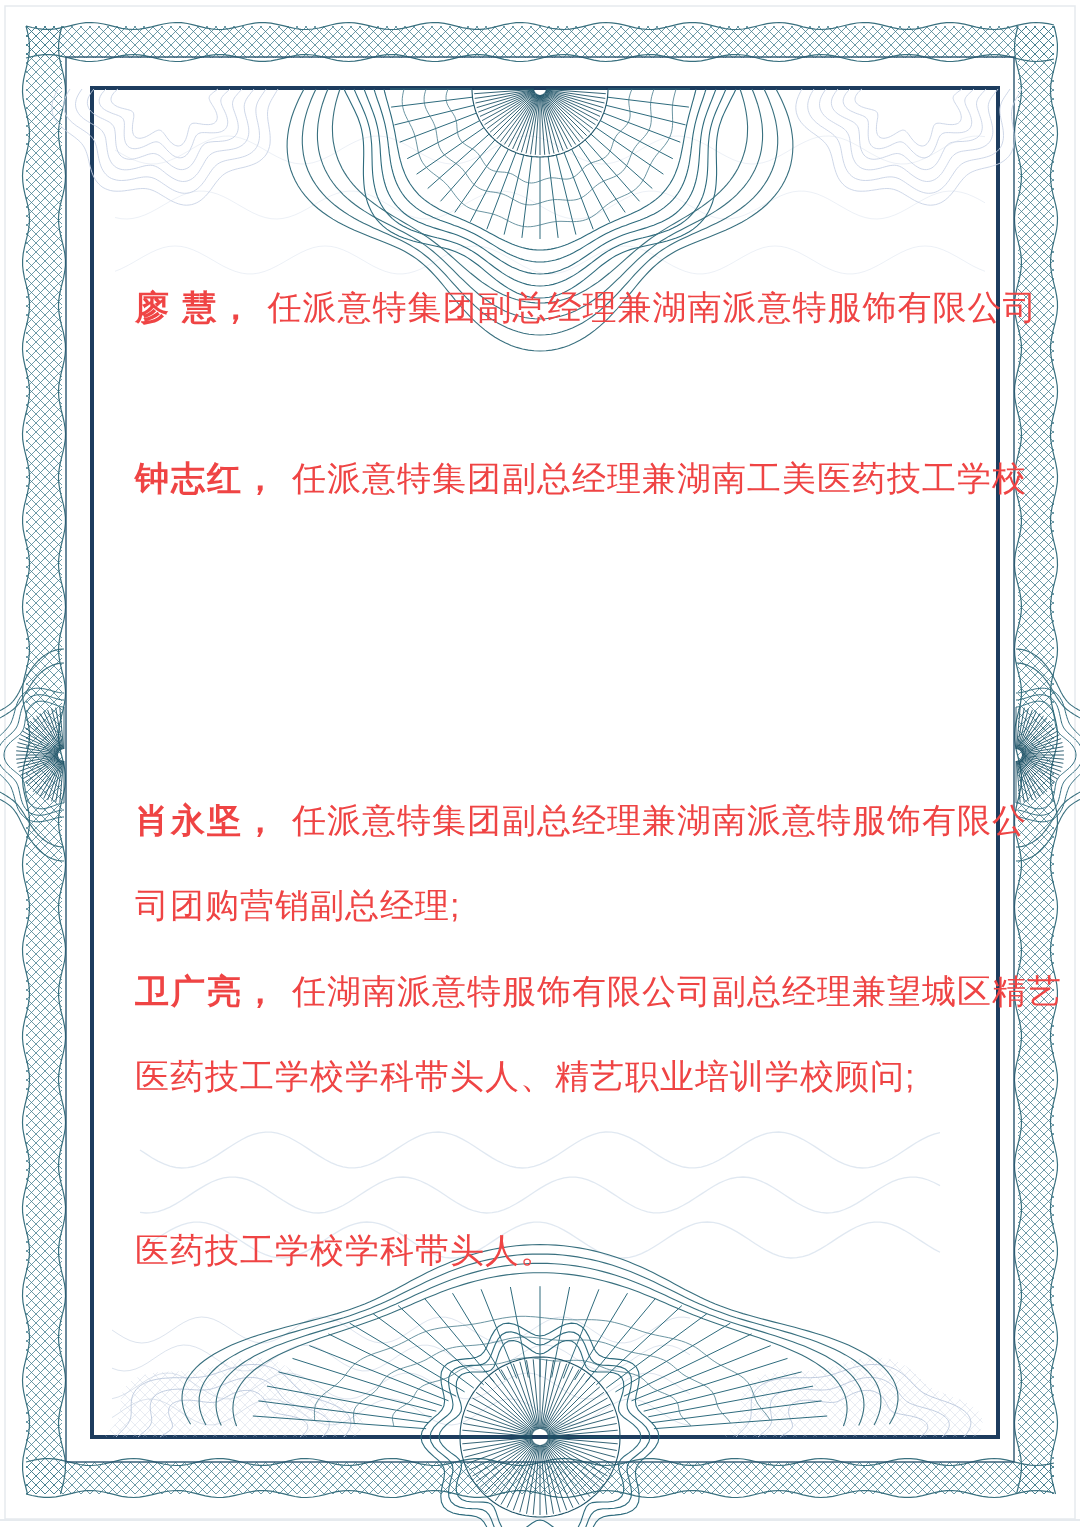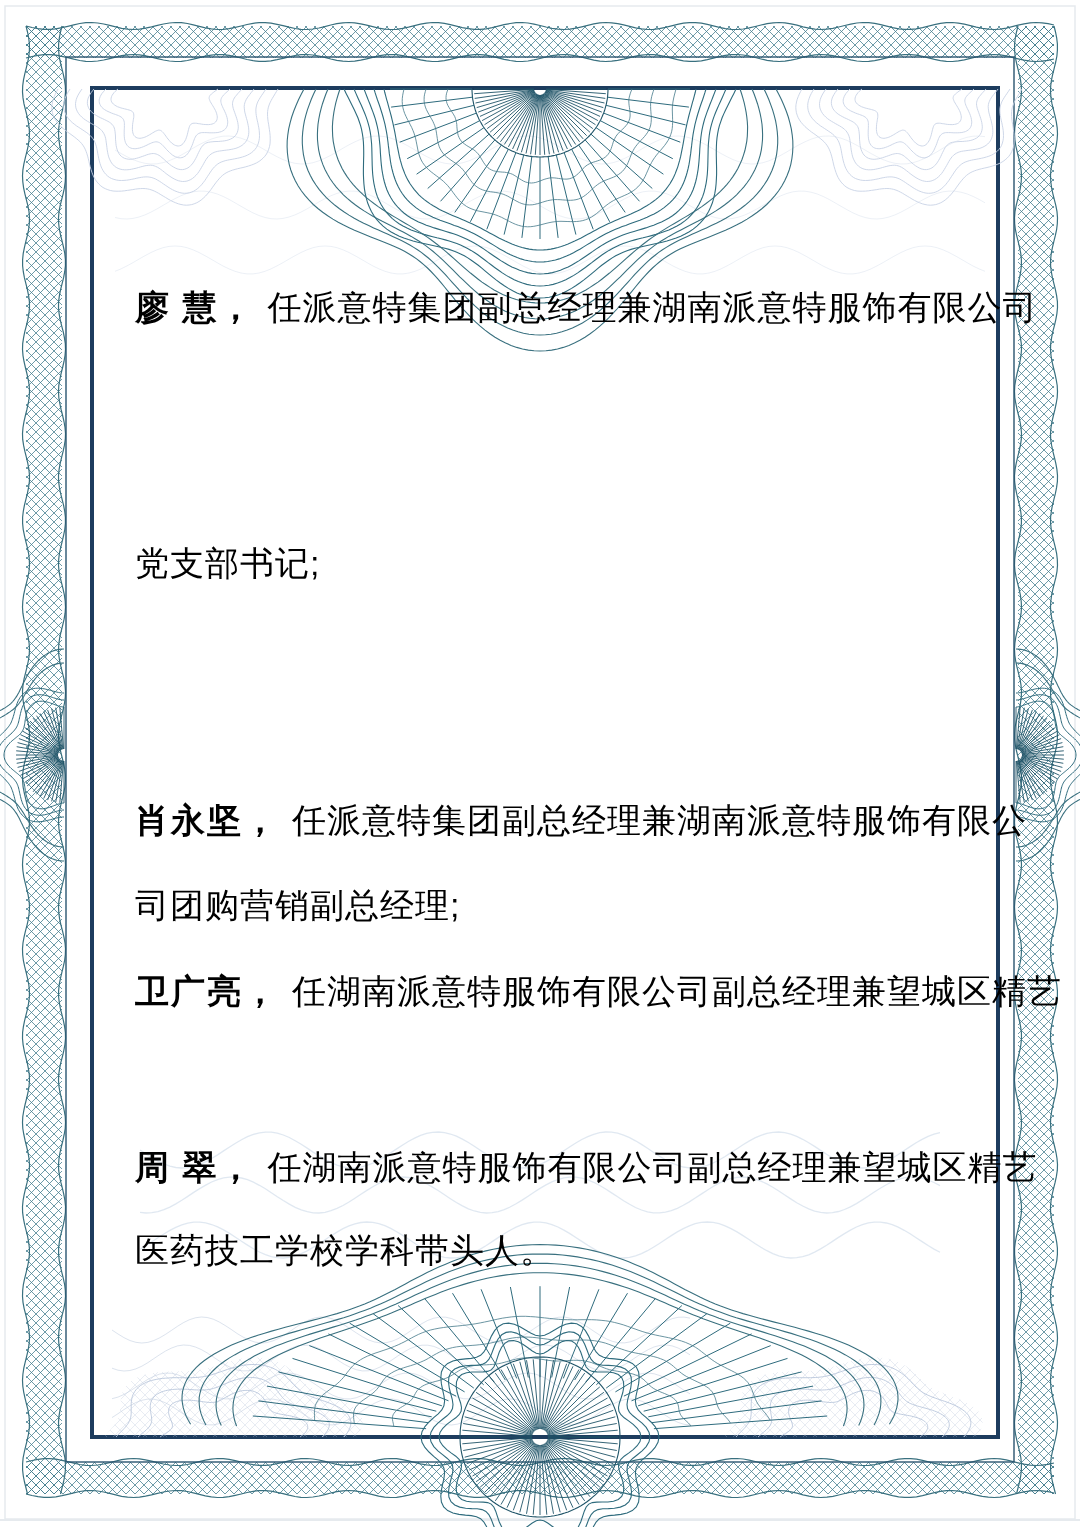--- a/index.html
+++ b/index.html
@@ -112,27 +112,27 @@
       <path d="M858.7,1425.4L860.4,1421.8L861.7,1418.1L862.7,1414.4L863.5,1410.6L863.9,1406.9L863.9,1403.1L863.6,1399.4L862.9,1395.7L861.8,1392.0L860.4,1388.3L858.5,1384.7L856.2,1381.2L853.6,1377.7L850.6,1374.4L847.2,1371.1L843.5,1367.9L839.5,1364.8L835.2,1361.8L830.5,1358.9L825.7,1356.1L820.6,1353.4L815.3,1350.9L809.8,1348.5L804.2,1346.1L798.5,1343.9L792.7,1341.7L786.8,1339.7L780.9,1337.7L775.0,1335.8L769.1,1333.9L763.3,1332.1L757.5,1330.4L751.7,1328.6L746.1,1326.9L740.5,1325.2L735.0,1323.5L729.6,1321.7L724.3,1320.0L719.1,1318.2L714.0,1316.3L708.9,1314.4L704.0,1312.5L699.0,1310.5L694.2,1308.4L689.3,1306.3L684.4,1304.2L679.6,1302.0L674.7,1299.7L669.8,1297.4L664.8,1295.1L659.7,1292.8L654.5,1290.4L649.3,1288.1L643.9,1285.8L638.4,1283.5L632.7,1281.3L626.9,1279.1L621.0,1277.0L614.9,1275.0L608.6,1273.1L602.2,1271.4L595.7,1269.8L589.1,1268.3L582.3,1267.0L575.4,1265.9L568.4,1265.0L561.4,1264.3L554.3,1263.7L547.2,1263.4L540.0,1263.3L532.8,1263.4L525.7,1263.7L518.6,1264.3L511.6,1265.0L504.6,1265.9L497.7,1267.0L490.9,1268.3L484.3,1269.8L477.8,1271.4L471.4,1273.1L465.1,1275.0L459.0,1277.0L453.1,1279.1L447.3,1281.3L441.6,1283.5L436.1,1285.8L430.7,1288.1L425.5,1290.4L420.3,1292.8L415.2,1295.1L410.2,1297.4L405.3,1299.7L400.4,1302.0L395.6,1304.2L390.7,1306.3L385.8,1308.4L381.0,1310.5L376.0,1312.5L371.1,1314.4L366.0,1316.3L360.9,1318.2L355.7,1320.0L350.4,1321.7L345.0,1323.5L339.5,1325.2L333.9,1326.9L328.3,1328.6L322.5,1330.4L316.7,1332.1L310.9,1333.9L305.0,1335.8L299.1,1337.7L293.2,1339.7L287.3,1341.7L281.5,1343.9L275.8,1346.1L270.2,1348.5L264.7,1350.9L259.4,1353.4L254.3,1356.1L249.5,1358.9L244.8,1361.8L240.5,1364.8L236.5,1367.9L232.8,1371.1L229.4,1374.4L226.4,1377.7L223.8,1381.2L221.5,1384.7L219.6,1388.3L218.2,1392.0L217.1,1395.7L216.4,1399.4L216.1,1403.1L216.1,1406.9L216.5,1410.6L217.3,1414.4L218.3,1418.1L219.6,1421.8L221.3,1425.4" stroke="#39707f" stroke-width="1.1" fill="none" opacity="1"></path>
       <path d="M874.1,1424.9L876.1,1421.0L877.7,1417.1L879.1,1413.2L880.1,1409.3L880.7,1405.3L880.9,1401.3L880.8,1397.4L880.1,1393.5L879.1,1389.6L877.6,1385.7L875.7,1381.9L873.3,1378.2L870.5,1374.6L867.2,1371.0L863.6,1367.5L859.6,1364.2L855.2,1361.0L850.5,1357.9L845.4,1354.9L840.1,1352.0L834.5,1349.3L828.7,1346.7L822.7,1344.2L816.6,1341.8L810.4,1339.6L804.0,1337.5L797.7,1335.4L791.2,1333.4L784.8,1331.6L778.5,1329.7L772.2,1328.0L765.9,1326.2L759.8,1324.5L753.7,1322.8L747.8,1321.1L742.0,1319.4L736.3,1317.7L730.8,1315.9L725.3,1314.0L720.0,1312.1L714.8,1310.2L709.6,1308.2L704.6,1306.1L699.6,1303.9L694.6,1301.7L689.7,1299.4L684.7,1297.0L679.8,1294.5L674.8,1292.0L669.7,1289.5L664.5,1286.9L659.3,1284.4L653.9,1281.8L648.4,1279.2L642.7,1276.7L636.9,1274.2L631.0,1271.7L624.8,1269.4L618.5,1267.2L612.0,1265.0L605.4,1263.1L598.6,1261.3L591.6,1259.6L584.5,1258.2L577.3,1256.9L570.0,1255.9L562.5,1255.0L555.1,1254.4L547.5,1254.1L540.0,1254.0L532.5,1254.1L524.9,1254.4L517.5,1255.0L510.0,1255.9L502.7,1256.9L495.5,1258.2L488.4,1259.6L481.4,1261.3L474.6,1263.1L468.0,1265.0L461.5,1267.2L455.2,1269.4L449.0,1271.7L443.1,1274.2L437.3,1276.7L431.6,1279.2L426.1,1281.8L420.7,1284.4L415.5,1286.9L410.3,1289.5L405.2,1292.0L400.2,1294.5L395.3,1297.0L390.3,1299.4L385.4,1301.7L380.4,1303.9L375.4,1306.1L370.4,1308.2L365.2,1310.2L360.0,1312.1L354.7,1314.0L349.2,1315.9L343.7,1317.7L338.0,1319.4L332.2,1321.1L326.3,1322.8L320.2,1324.5L314.1,1326.2L307.8,1328.0L301.5,1329.7L295.2,1331.6L288.8,1333.4L282.3,1335.4L276.0,1337.5L269.6,1339.6L263.4,1341.8L257.3,1344.2L251.3,1346.7L245.5,1349.3L239.9,1352.0L234.6,1354.9L229.5,1357.9L224.8,1361.0L220.4,1364.2L216.4,1367.5L212.8,1371.0L209.5,1374.6L206.7,1378.2L204.3,1381.9L202.4,1385.7L200.9,1389.6L199.9,1393.5L199.2,1397.4L199.1,1401.3L199.3,1405.3L199.9,1409.3L200.9,1413.2L202.3,1417.1L203.9,1421.0L205.9,1424.9" stroke="#39707f" stroke-width="1.1" fill="none" opacity="1"></path>
       <path d="M889.4,1424.3L891.7,1420.3L893.8,1416.2L895.4,1412.1L896.7,1407.9L897.5,1403.7L898.0,1399.6L897.9,1395.4L897.4,1391.3L896.3,1387.2L894.8,1383.1L892.8,1379.1L890.3,1375.2L887.3,1371.4L883.9,1367.6L880.0,1364.0L875.6,1360.5L870.9,1357.2L865.8,1354.0L860.3,1350.9L854.5,1347.9L848.4,1345.1L842.2,1342.5L835.7,1340.0L829.0,1337.6L822.2,1335.3L815.4,1333.2L808.5,1331.1L801.6,1329.2L794.7,1327.3L787.8,1325.5L781.1,1323.8L774.4,1322.1L767.8,1320.4L761.4,1318.7L755.1,1317.0L749.0,1315.3L743.0,1313.6L737.2,1311.8L731.5,1309.9L726.0,1308.0L720.6,1306.0L715.3,1303.9L710.1,1301.7L705.0,1299.4L699.9,1297.0L694.9,1294.5L689.9,1292.0L684.8,1289.4L679.8,1286.7L674.6,1283.9L669.4,1281.1L664.0,1278.3L658.5,1275.4L652.9,1272.6L647.1,1269.8L641.2,1267.1L635.0,1264.4L628.7,1261.8L622.1,1259.3L615.4,1257.0L608.5,1254.8L601.4,1252.7L594.1,1250.9L586.7,1249.3L579.1,1247.9L571.5,1246.7L563.7,1245.8L555.8,1245.1L547.9,1244.7L540.0,1244.6L532.1,1244.7L524.2,1245.1L516.3,1245.8L508.5,1246.7L500.9,1247.9L493.3,1249.3L485.9,1250.9L478.6,1252.7L471.5,1254.8L464.6,1257.0L457.9,1259.3L451.3,1261.8L445.0,1264.4L438.8,1267.1L432.9,1269.8L427.1,1272.6L421.5,1275.4L416.0,1278.3L410.6,1281.1L405.4,1283.9L400.2,1286.7L395.2,1289.4L390.1,1292.0L385.1,1294.5L380.1,1297.0L375.0,1299.4L369.9,1301.7L364.7,1303.9L359.4,1306.0L354.0,1308.0L348.5,1309.9L342.8,1311.8L337.0,1313.6L331.0,1315.3L324.9,1317.0L318.6,1318.7L312.2,1320.4L305.6,1322.1L298.9,1323.8L292.2,1325.5L285.3,1327.3L278.4,1329.2L271.5,1331.1L264.6,1333.2L257.8,1335.3L251.0,1337.6L244.3,1340.0L237.8,1342.5L231.6,1345.1L225.5,1347.9L219.7,1350.9L214.2,1354.0L209.1,1357.2L204.4,1360.5L200.0,1364.0L196.1,1367.6L192.7,1371.4L189.7,1375.2L187.2,1379.1L185.2,1383.1L183.7,1387.2L182.6,1391.3L182.1,1395.4L182.0,1399.6L182.5,1403.7L183.3,1407.9L184.6,1412.1L186.2,1416.2L188.3,1420.3L190.6,1424.3" stroke="#39707f" stroke-width="1.1" fill="none" opacity="1"></path>
       <path d="M548.0,1437.0L618.0,1437.0M548.0,1436.3L617.7,1430.2M547.9,1435.6L616.8,1423.5M547.7,1434.9L615.3,1416.8M547.5,1434.3L613.3,1410.3M547.3,1433.6L610.7,1404.0M546.9,1433.0L607.5,1398.0M546.6,1432.4L603.9,1392.3M546.1,1431.9L599.8,1386.9M545.7,1431.3L595.2,1381.8M545.1,1430.9L590.1,1377.2M544.6,1430.4L584.7,1373.1M544.0,1430.1L579.0,1369.5M543.4,1429.7L573.0,1366.3M542.7,1429.5L566.7,1363.7M542.1,1429.3L560.2,1361.7M541.4,1429.1L553.5,1360.2M540.7,1429.0L546.8,1359.3M540.0,1429.0L540.0,1359.0M539.3,1429.0L533.2,1359.3M538.6,1429.1L526.5,1360.2M537.9,1429.3L519.8,1361.7M537.3,1429.5L513.3,1363.7M536.6,1429.7L507.0,1366.3M536.0,1430.1L501.0,1369.5M535.4,1430.4L495.3,1373.1M534.9,1430.9L489.9,1377.2M534.3,1431.3L484.8,1381.8M533.9,1431.9L480.2,1386.9M533.4,1432.4L476.1,1392.3M533.1,1433.0L472.5,1398.0M532.7,1433.6L469.3,1404.0M532.5,1434.3L466.7,1410.3M532.3,1434.9L464.7,1416.8M532.1,1435.6L463.2,1423.5M532.0,1436.3L462.3,1430.2M532.0,1437.0L462.0,1437.0M532.0,1437.7L462.3,1443.8M532.1,1438.4L463.2,1450.5M532.3,1439.1L464.7,1457.2M532.5,1439.7L466.7,1463.7M532.7,1440.4L469.3,1470.0M533.1,1441.0L472.5,1476.0M533.4,1441.6L476.1,1481.7M533.9,1442.1L480.2,1487.1M534.3,1442.7L484.8,1492.2M534.9,1443.1L489.9,1496.8M535.4,1443.6L495.3,1500.9M536.0,1443.9L501.0,1504.5M536.6,1444.3L507.0,1507.7M537.3,1444.5L513.3,1510.3M537.9,1444.7L519.8,1512.3M538.6,1444.9L526.5,1513.8M539.3,1445.0L533.2,1514.7M540.0,1445.0L540.0,1515.0M540.7,1445.0L546.8,1514.7M541.4,1444.9L553.5,1513.8M542.1,1444.7L560.2,1512.3M542.7,1444.5L566.7,1510.3M543.4,1444.3L573.0,1507.7M544.0,1443.9L579.0,1504.5M544.6,1443.6L584.7,1500.9M545.1,1443.1L590.1,1496.8M545.7,1442.7L595.2,1492.2M546.1,1442.1L599.8,1487.1M546.6,1441.6L603.9,1481.7M546.9,1441.0L607.5,1476.0M547.3,1440.4L610.7,1470.0M547.5,1439.7L613.3,1463.7M547.7,1439.1L615.3,1457.2M547.9,1438.4L616.8,1450.5M548.0,1437.7L617.7,1443.8M548.0,1437.0L618.0,1437.0" stroke="#1f5468" stroke-width="0.9" fill="none" opacity="1"></path>
       <path d="M620.0,1437.0L619.9,1433.4L619.7,1429.8L619.3,1426.3L618.7,1422.7L618.0,1419.2L617.1,1415.7L616.1,1412.3L614.9,1408.9L613.6,1405.6L612.1,1402.3L610.4,1399.1L608.7,1396.0L606.8,1392.9L604.7,1390.0L602.5,1387.1L600.2,1384.4L597.8,1381.7L595.3,1379.2L592.6,1376.8L589.9,1374.5L587.0,1372.3L584.1,1370.2L581.0,1368.3L577.9,1366.6L574.7,1364.9L571.4,1363.4L568.1,1362.1L564.7,1360.9L561.3,1359.9L557.8,1359.0L554.3,1358.3L550.7,1357.7L547.2,1357.3L543.6,1357.1L540.0,1357.0L536.4,1357.1L532.8,1357.3L529.3,1357.7L525.7,1358.3L522.2,1359.0L518.7,1359.9L515.3,1360.9L511.9,1362.1L508.6,1363.4L505.3,1364.9L502.1,1366.6L499.0,1368.3L495.9,1370.2L493.0,1372.3L490.1,1374.5L487.4,1376.8L484.7,1379.2L482.2,1381.7L479.8,1384.4L477.5,1387.1L475.3,1390.0L473.2,1392.9L471.3,1396.0L469.6,1399.1L467.9,1402.3L466.4,1405.6L465.1,1408.9L463.9,1412.3L462.9,1415.7L462.0,1419.2L461.3,1422.7L460.7,1426.3L460.3,1429.8L460.1,1433.4L460.0,1437.0L460.1,1440.6L460.3,1444.2L460.7,1447.7L461.3,1451.3L462.0,1454.8L462.9,1458.3L463.9,1461.7L465.1,1465.1L466.4,1468.4L467.9,1471.7L469.6,1474.9L471.3,1478.0L473.2,1481.1L475.3,1484.0L477.5,1486.9L479.8,1489.6L482.2,1492.3L484.7,1494.8L487.4,1497.2L490.1,1499.5L493.0,1501.7L495.9,1503.8L499.0,1505.7L502.1,1507.4L505.3,1509.1L508.6,1510.6L511.9,1511.9L515.3,1513.1L518.7,1514.1L522.2,1515.0L525.7,1515.7L529.3,1516.3L532.8,1516.7L536.4,1516.9L540.0,1517.0L543.6,1516.9L547.2,1516.7L550.7,1516.3L554.3,1515.7L557.8,1515.0L561.3,1514.1L564.7,1513.1L568.1,1511.9L571.4,1510.6L574.7,1509.1L577.9,1507.4L581.0,1505.7L584.1,1503.8L587.0,1501.7L589.9,1499.5L592.6,1497.2L595.3,1494.8L597.8,1492.3L600.2,1489.6L602.5,1486.9L604.7,1484.0L606.8,1481.1L608.7,1478.0L610.4,1474.9L612.1,1471.7L613.6,1468.4L614.9,1465.1L616.1,1461.7L617.1,1458.3L618.0,1454.8L618.7,1451.3L619.3,1447.7L619.7,1444.2L619.9,1440.6L620.0,1437.0" stroke="#1f5468" stroke-width="1.1" fill="none" opacity="1"></path>
       <path d="M641.0,1437.0L640.0,1432.5L637.2,1428.3L633.2,1424.4L628.6,1420.9L624.2,1417.8L620.9,1414.7L618.9,1411.4L618.5,1407.5L619.4,1403.0L621.1,1398.0L622.8,1392.5L623.8,1386.9L623.5,1381.9L621.7,1377.6L618.3,1374.6L613.5,1372.8L607.9,1372.0L602.2,1372.0L596.8,1371.9L592.3,1371.4L588.8,1369.9L586.2,1367.0L584.3,1362.8L582.6,1357.7L580.8,1352.3L578.4,1347.2L575.2,1343.3L571.2,1340.9L566.6,1340.5L561.7,1341.8L556.8,1344.5L552.1,1347.8L547.7,1351.0L543.8,1353.2L540.0,1354.0L536.2,1353.2L532.3,1351.0L527.9,1347.8L523.2,1344.5L518.3,1341.8L513.4,1340.5L508.8,1340.9L504.8,1343.3L501.6,1347.2L499.2,1352.3L497.4,1357.7L495.7,1362.8L493.8,1367.0L491.2,1369.9L487.7,1371.4L483.2,1371.9L477.8,1372.0L472.1,1372.0L466.5,1372.8L461.7,1374.6L458.3,1377.6L456.5,1381.9L456.2,1386.9L457.2,1392.5L458.9,1398.0L460.6,1403.0L461.5,1407.5L461.1,1411.4L459.1,1414.7L455.8,1417.8L451.4,1420.9L446.8,1424.4L442.8,1428.3L440.0,1432.5L439.0,1437.0L440.0,1441.5L442.8,1445.7L446.8,1449.6L451.4,1453.1L455.8,1456.2L459.1,1459.3L461.1,1462.6L461.5,1466.5L460.6,1471.0L458.9,1476.0L457.2,1481.5L456.2,1487.1L456.5,1492.1L458.3,1496.4L461.7,1499.4L466.5,1501.2L472.1,1502.0L477.8,1502.0L483.2,1502.1L487.7,1502.6L491.2,1504.1L493.8,1507.0L495.7,1511.2L497.4,1516.3L499.2,1521.7L501.6,1526.8L504.8,1530.7L508.8,1533.1L513.4,1533.5L518.3,1532.2L523.2,1529.5L527.9,1526.2L532.3,1523.0L536.2,1520.8L540.0,1520.0L543.8,1520.8L547.7,1523.0L552.1,1526.2L556.8,1529.5L561.7,1532.2L566.6,1533.5L571.2,1533.1L575.2,1530.7L578.4,1526.8L580.8,1521.7L582.6,1516.3L584.3,1511.2L586.2,1507.0L588.8,1504.1L592.3,1502.6L596.8,1502.1L602.2,1502.0L607.9,1502.0L613.5,1501.2L618.3,1499.4L621.7,1496.4L623.5,1492.1L623.8,1487.1L622.8,1481.5L621.1,1476.0L619.4,1471.0L618.5,1466.5L618.9,1462.6L620.9,1459.3L624.2,1456.2L628.6,1453.1L633.2,1449.6L637.2,1445.7L640.0,1441.5L641.0,1437.0" stroke="#2e6b7d" stroke-width="1.1" fill="none" opacity="1"></path>
       <path d="M650.0,1437.0L649.0,1432.1L646.2,1427.4L642.1,1423.2L637.4,1419.3L633.0,1415.8L629.5,1412.3L627.5,1408.6L627.0,1404.4L627.7,1399.5L629.2,1394.0L630.7,1388.2L631.5,1382.3L631.1,1376.9L629.0,1372.3L625.3,1369.0L620.3,1366.9L614.4,1365.8L608.4,1365.4L602.8,1365.2L597.9,1364.4L594.1,1362.6L591.2,1359.5L588.9,1355.1L586.9,1349.8L584.7,1344.2L581.9,1339.0L578.3,1334.8L574.0,1332.4L569.0,1331.8L563.7,1333.1L558.4,1335.7L553.3,1338.9L548.6,1342.0L544.2,1344.2L540.0,1345.0L535.8,1344.2L531.4,1342.0L526.7,1338.9L521.6,1335.7L516.3,1333.1L511.0,1331.8L506.0,1332.4L501.7,1334.8L498.1,1339.0L495.3,1344.2L493.1,1349.8L491.1,1355.1L488.8,1359.5L485.9,1362.6L482.1,1364.4L477.2,1365.2L471.6,1365.4L465.6,1365.8L459.7,1366.9L454.7,1369.0L451.0,1372.3L448.9,1376.9L448.5,1382.3L449.3,1388.2L450.8,1394.0L452.3,1399.5L453.0,1404.4L452.5,1408.6L450.5,1412.3L447.0,1415.8L442.6,1419.3L437.9,1423.2L433.8,1427.4L431.0,1432.1L430.0,1437.0L431.0,1441.9L433.8,1446.6L437.9,1450.8L442.6,1454.7L447.0,1458.2L450.5,1461.7L452.5,1465.4L453.0,1469.6L452.3,1474.5L450.8,1480.0L449.3,1485.8L448.5,1491.7L448.9,1497.1L451.0,1501.7L454.7,1505.0L459.7,1507.1L465.6,1508.2L471.6,1508.6L477.2,1508.8L482.1,1509.6L485.9,1511.4L488.8,1514.5L491.1,1518.9L493.1,1524.2L495.3,1529.8L498.1,1535.0L501.7,1539.2L506.0,1541.6L511.0,1542.2L516.3,1540.9L521.6,1538.3L526.7,1535.1L531.4,1532.0L535.8,1529.8L540.0,1529.0L544.2,1529.8L548.6,1532.0L553.3,1535.1L558.4,1538.3L563.7,1540.9L569.0,1542.2L574.0,1541.6L578.3,1539.2L581.9,1535.0L584.7,1529.8L586.9,1524.2L588.9,1518.9L591.2,1514.5L594.1,1511.4L597.9,1509.6L602.8,1508.8L608.4,1508.6L614.4,1508.2L620.3,1507.1L625.3,1505.0L629.0,1501.7L631.1,1497.1L631.5,1491.7L630.7,1485.8L629.2,1480.0L627.7,1474.5L627.0,1469.6L627.5,1465.4L629.5,1461.7L633.0,1458.2L637.4,1454.7L642.1,1450.8L646.2,1446.6L649.0,1441.9L650.0,1437.0" stroke="#2e6b7d" stroke-width="1.1" fill="none" opacity="1"></path>
       <path d="M659.0,1437.0L658.0,1431.7L655.1,1426.6L651.0,1422.0L646.3,1417.7L641.8,1413.8L638.2,1409.9L636.1,1405.8L635.4,1401.2L636.0,1396.0L637.3,1390.1L638.6,1383.9L639.2,1377.7L638.6,1371.9L636.3,1367.1L632.3,1363.4L627.1,1360.9L621.0,1359.6L614.6,1358.9L608.7,1358.4L603.5,1357.3L599.4,1355.3L596.1,1352.0L593.5,1347.4L591.2,1341.9L588.6,1336.1L585.4,1330.7L581.5,1326.4L576.8,1323.8L571.4,1323.1L565.7,1324.3L560.0,1326.8L554.5,1330.0L549.4,1333.0L544.6,1335.2L540.0,1336.0L535.4,1335.2L530.6,1333.0L525.5,1330.0L520.0,1326.8L514.3,1324.3L508.6,1323.1L503.2,1323.8L498.5,1326.4L494.6,1330.7L491.4,1336.1L488.8,1341.9L486.5,1347.4L483.9,1352.0L480.6,1355.3L476.5,1357.3L471.3,1358.4L465.4,1358.9L459.0,1359.6L452.9,1360.9L447.7,1363.4L443.7,1367.1L441.4,1371.9L440.8,1377.7L441.4,1383.9L442.7,1390.1L444.0,1396.0L444.6,1401.2L443.9,1405.8L441.8,1409.9L438.2,1413.8L433.7,1417.7L429.0,1422.0L424.9,1426.6L422.0,1431.7L421.0,1437.0L422.0,1442.3L424.9,1447.4L429.0,1452.0L433.7,1456.3L438.2,1460.2L441.8,1464.1L443.9,1468.2L444.6,1472.8L444.0,1478.0L442.7,1483.9L441.4,1490.1L440.8,1496.3L441.4,1502.1L443.7,1506.9L447.7,1510.6L452.9,1513.1L459.0,1514.4L465.4,1515.1L471.3,1515.6L476.5,1516.7L480.6,1518.7L483.9,1522.0L486.5,1526.6L488.8,1532.1L491.4,1537.9L494.6,1543.3L498.5,1547.6L503.2,1550.2L508.6,1550.9L514.3,1549.7L520.0,1547.2L525.5,1544.0L530.6,1541.0L535.4,1538.8L540.0,1538.0L544.6,1538.8L549.4,1541.0L554.5,1544.0L560.0,1547.2L565.7,1549.7L571.4,1550.9L576.8,1550.2L581.5,1547.6L585.4,1543.3L588.6,1537.9L591.2,1532.1L593.5,1526.6L596.1,1522.0L599.4,1518.7L603.5,1516.7L608.7,1515.6L614.6,1515.1L621.0,1514.4L627.1,1513.1L632.3,1510.6L636.3,1506.9L638.6,1502.1L639.2,1496.3L638.6,1490.1L637.3,1483.9L636.0,1478.0L635.4,1472.8L636.1,1468.2L638.2,1464.1L641.8,1460.2L646.3,1456.3L651.0,1452.0L655.1,1447.4L658.0,1442.3L659.0,1437.0" stroke="#2e6b7d" stroke-width="1.1" fill="none" opacity="1"></path>
     </svg>
 
-  <main class="content" style="color: #000000; text-decoration: underline;">
+  <main class="content" style="color: #ef4444; text-decoration: underline;">
     <div class="line" style="top:287px"><span class="nm">廖 慧</span><span class="cm">，</span><span class="tx">任派意特集团副总经理兼湖南派意特服饰有限公司</span></div>
 
-    <div class="line" style="top:543px"><span class="tx">党支部书记;</span></div>
+    <div class="line" style="top:458px"><span class="nm">钟志红</span><span class="cm">，</span><span class="tx">任派意特集团副总经理兼湖南工美医药技工学校</span></div>
 
 
     <div class="line" style="top:800px"><span class="nm">肖永坚</span><span class="cm">，</span><span class="tx">任派意特集团副总经理兼湖南派意特服饰有限公</span></div>
     <div class="line" style="top:885px"><span class="tx">司团购营销副总经理;</span></div>
 
     <div class="line" style="top:971px"><span class="nm">卫广亮</span><span class="cm">，</span><span class="tx">任湖南派意特服饰有限公司副总经理兼望城区精艺</span></div>
+    <div class="line" style="top:1056px"><span class="tx">医药技工学校学科带头人、精艺职业培训学校顾问;</span></div>
 
-    <div class="line" style="top:1147px"><span class="nm">周 翠</span><span class="cm">，</span><span class="tx">任湖南派意特服饰有限公司副总经理兼望城区精艺</span></div>
     <div class="line" style="top:1230px"><span class="tx">医药技工学校学科带头人。</span></div>
   </main>
 </div>
 
 </body></html>

